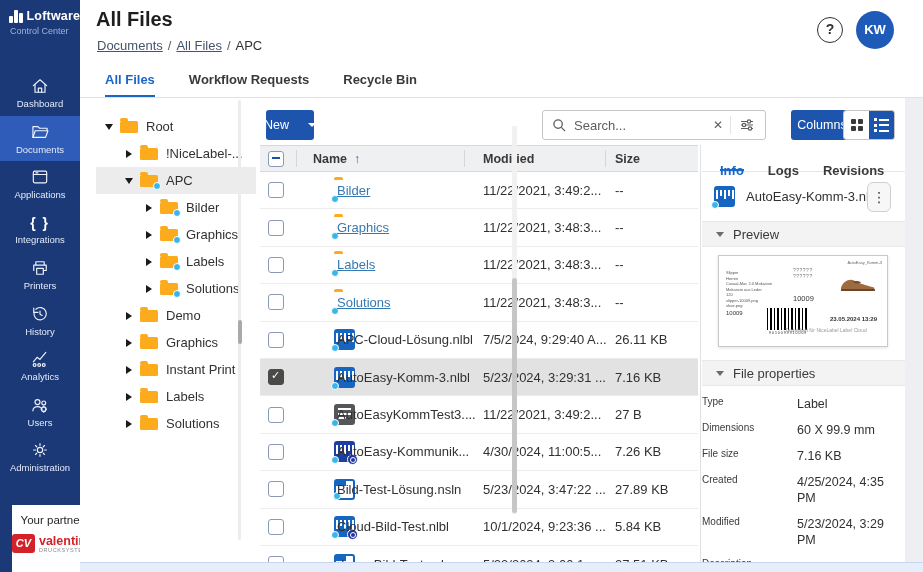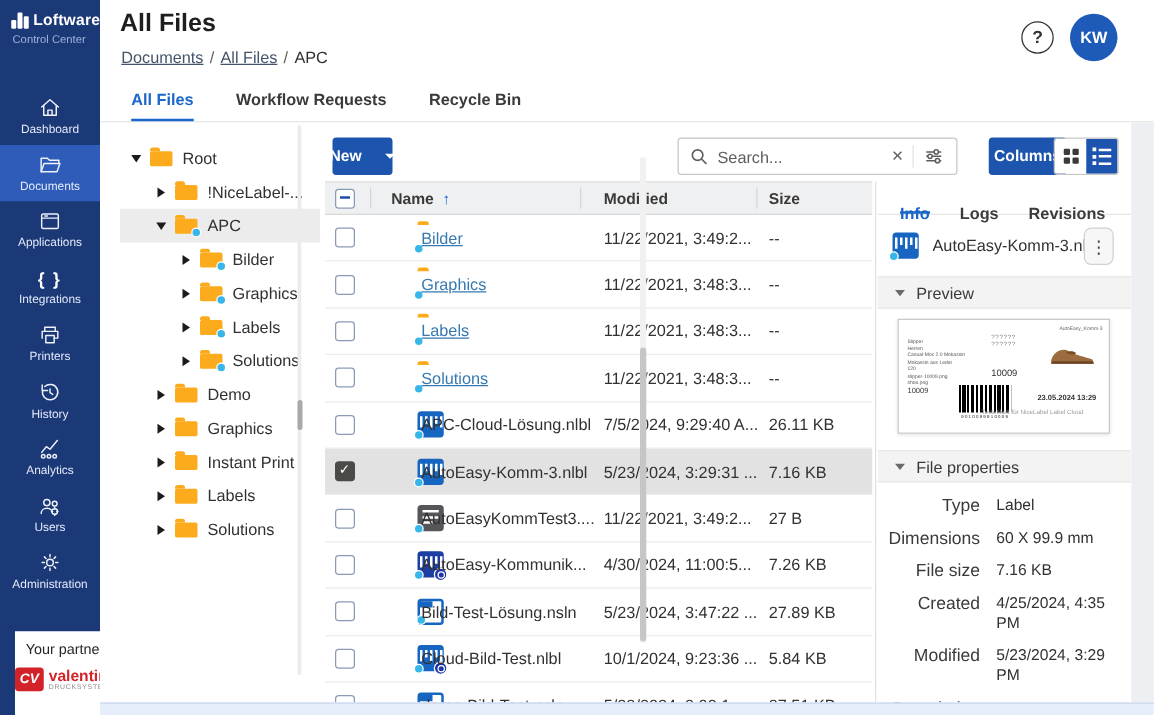--- a/index.html
+++ b/index.html
@@ -59,21 +59,21 @@
   .caret-down { width:0; height:0; border-top:6px solid #1b1b1b; border-left:4px solid transparent; border-right:4px solid transparent; }
   .d0 { padding-left:6px; } .d1 { padding-left:26px; } .d2 { padding-left:46px; }
   .folder { position:relative; width:18px; height:12px; background:#fbab1c; border-radius:1.5px; margin:0 8px 0 5px; flex:none; }
   .folder::before { content:''; position:absolute; top:-3px; left:0; width:8px; height:3px; background:#fbab1c; border-radius:2px 2px 0 0; }
   .dot { position:absolute; width:8px; height:8px; border-radius:50%; background:#38b6ea; border:1.5px solid #fff; bottom:-3px; right:-3px; }
   #tree-divider { position:absolute; left:158px; top:2px; width:3px; height:440px; background:#ececec; border-radius:2px; }
   #tree-thumb { position:absolute; left:157.5px; top:222px; width:4px; height:24px; background:#a9a9a9; border-radius:2px; }
 
   
   #toolbar { position:absolute; left:180px; top:9px; width:645px; height:36px; }
-  .btn-blue { position:absolute; top:3px; height:30px; background:#1d55ae; color:#fff; border:none; border-radius:3px; font-size:12.5px; font-weight:700; font-family:inherit; cursor:pointer; display:flex; align-items:center; justify-content:center; gap:19px; }
+  .btn-blue { position:absolute; top:3px; height:30px; background:#1d55ae; color:#fff; border:none; border-radius:3px; font-size:12.5px; font-weight:400; font-family:inherit; cursor:pointer; display:flex; align-items:center; justify-content:center; gap:19px; }
   .caret-dn-w { width:0; height:0; border-top:4.5px solid #fff; border-left:4px solid transparent; border-right:4px solid transparent; }
   #btn-new { left:6px; width:48px; } #btn-upload { left:62px; width:72px; }
   #searchbox { position:absolute; left:282px; top:3px; width:224px; height:30px; border:1px solid #c8c6c4; border-radius:3px; background:#fff; display:flex; align-items:center; padding:0 6px 0 9px; }
   #searchbox input { border:none; outline:none; flex:1; font-size:13px; font-family:inherit; color:#323130; min-width:0; }
   #searchbox input::placeholder { color:#605e5c; }
   .search-clear { font-size:12px; color:#605e5c; padding:0 7px; cursor:pointer; }
   .search-sep { width:1px; height:18px; background:#e3e3e3; }
   .search-filter { padding:0 4px 0 8px; cursor:pointer; display:flex; }
   #btn-columns { left:531px; width:62px; }
   #view-toggle { position:absolute; left:583px; top:3px; width:52px; height:30px; display:flex; border-radius:3px; overflow:hidden; border:1px solid #c8c6c4; }
@@ -144,21 +144,21 @@
   .lc-q { position:absolute; left:74px; top:11px; font-size:5px; color:#777; line-height:6px; letter-spacing:.5px; }
   .lc-sku { position:absolute; left:74px; top:38px; font-size:7.5px; color:#333; }
   .lc-barcode { position:absolute; left:48px; top:52px; width:42px; height:22px;
     background:repeating-linear-gradient(90deg,#000 0 1.5px,#fff 1.5px 3px,#000 3px 5.5px,#fff 5.5px 7px); }
   .lc-bcnum { position:absolute; left:50px; top:75px; font-size:3.5px; color:#222; letter-spacing:1px; }
   .lc-shoe { position:absolute; right:10px; top:18px; }
   .lc-date { position:absolute; right:10px; top:60px; font-size:6px; font-weight:bold; color:#333; }
   .lc-footer { position:absolute; right:6px; top:71px; width:110px; text-align:center; font-size:5px; color:#9a9a9a; }
   #props { padding:10px 0 0 0; }
   .prop-row { display:flex; padding:0 14px 10px 0; }
-  .prop-label { width:82px; text-align:right; font-size:14px; color:#3b3a39; flex:none; }
+  .prop-label { width:82px; font-size:10px; color:#3b3a39; flex:none; }
   .prop-value { margin-left:13px; width:100px; font-size:12.5px; color:#323130; line-height:16px; }
 
   svg.stroke-ic { stroke:#eef2fb; stroke-width:1.4; fill:none; stroke-linecap:round; stroke-linejoin:round; }
 </style>
 </head>
 <body>
 
 <div id="sidebar">
   <div class="logo-block">
     <div class="logo-row">

